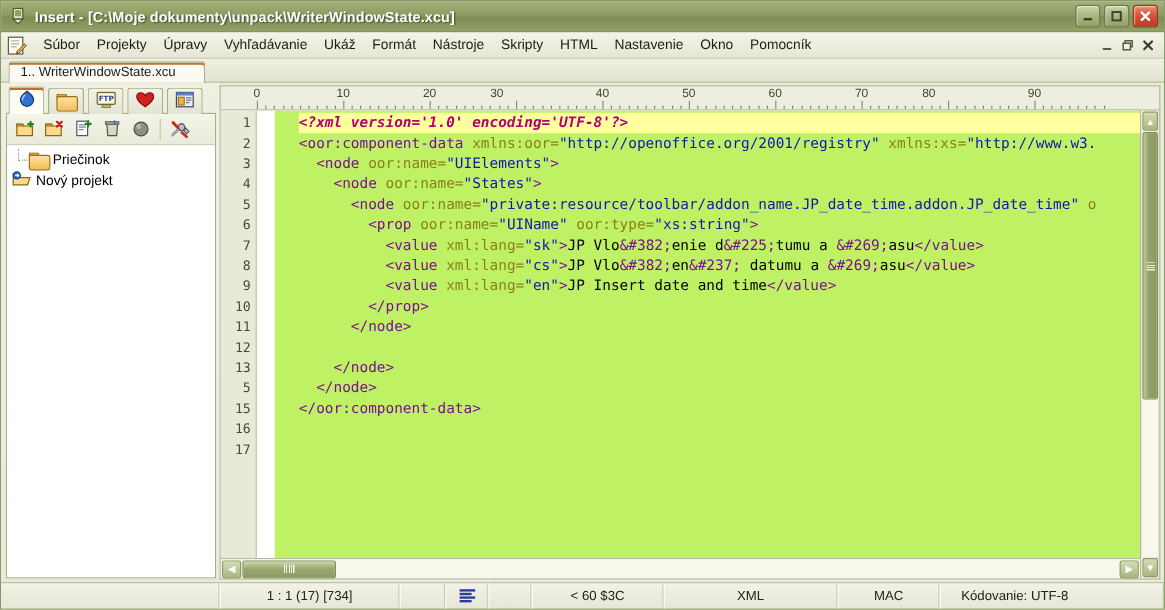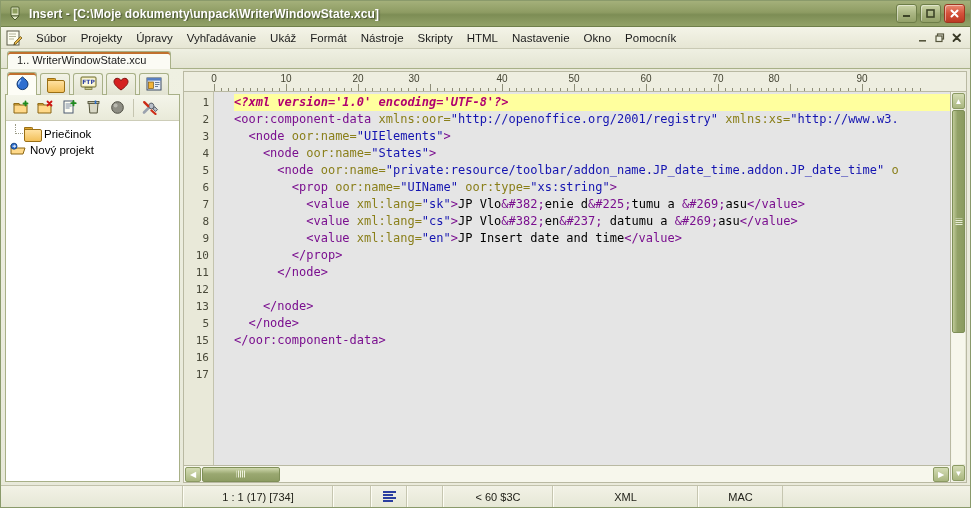--- a/index.html
+++ b/index.html
@@ -191,22 +191,23 @@
     user-select:none;
   }
   .gutter div { height:17px; line-height:17px; padding-right:4px; }
   .code {
     flex:1 1 auto; min-width:0;
     padding-top:2px; padding-left:20px;
     font-family:"DejaVu Sans Mono", monospace;
     font-size:12px;
     white-space:pre;
     overflow:hidden;
-    background:#e5e5e5;
+    background:#bef264;
     position:relative;
+    margin-left:15px;
   }
   .code .ln { height:17px; line-height:17px; white-space:pre; }
   .code .ln.cur { background:#ffff9e; }
 
   
   .c-pi   { color:#b00070; font-style:italic; font-weight:bold; }
   .c-tag  { color:#7a0f8f; }
   .c-attr { color:#8a7f1a; }
   .c-val  { color:#1414b0; }
   .c-txt  { color:#000000; }
@@ -659,14 +660,15 @@
           <i></i>
           <i></i>
           <i></i>
           <i></i>
         </span>
     </div>
     <div class="sb-cell" style="width:28px"></div>
     <div class="sb-cell" style="width:110px">&lt;  60 $3C</div>
     <div class="sb-cell" style="width:145px">XML</div>
     <div class="sb-cell" style="width:85px">MAC</div>
+    <div class="sb-cell sb-grow" style="justify-content:flex-start">Kódovanie: UTF-8</div>
   </div>
 </div>
 
 </body></html>

